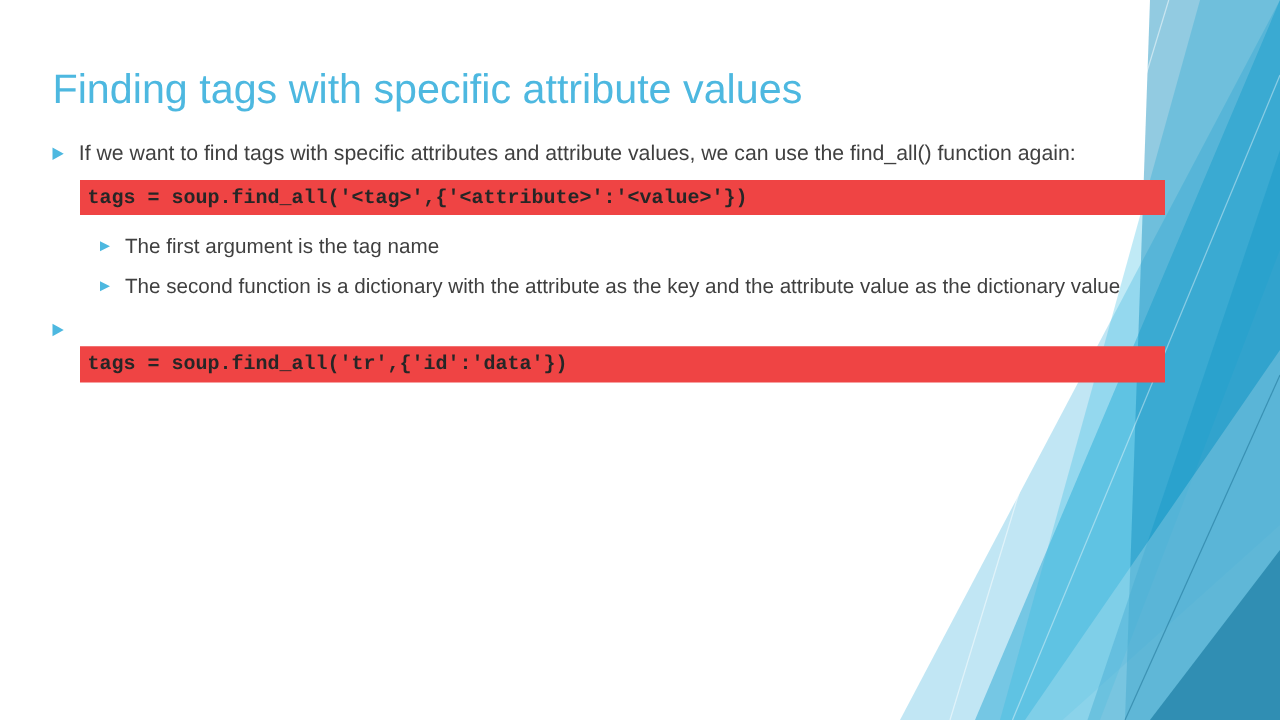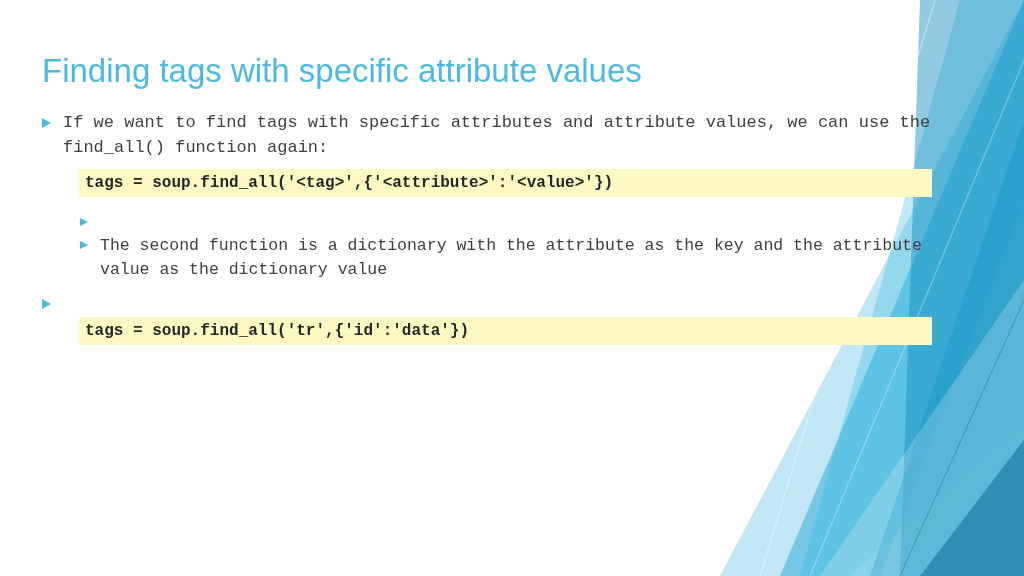--- a/index.html
+++ b/index.html
@@ -21,21 +21,21 @@
       z-index: 1;
       padding: 50px 92px 40px 42px;
     }
     .title {
       color: #4db8e0;
       font-size: 33px;
       font-weight: 400;
       line-height: 1.25;
       margin-bottom: 20px;
     }
-    ul { list-style: none; font-family: Liberation Mono, monospace; }
+    ul { list-style: none; }
     .bullet-l1 {
       display: flex;
       align-items: flex-start;
       margin-bottom: 8px;
       color: #404040;
       font-size: 17px;
       line-height: 1.45;
     }
     .bullet-l2 {
       display: flex;
@@ -56,27 +56,27 @@
       margin-top: 7px;
       margin-right: 12px;
     }
     .bullet-icon.small {
       border-left-width: 8px;
       border-top-width: 4px;
       border-bottom-width: 4px;
       margin-top: 7px;
     }
     .code-block {
-      background: #fef9c3;
+      background: #ef4444;
       font-family: "Courier New", Courier, monospace;
       font-weight: bold;
       font-size: 16px;
       color: #262626;
       padding: 3px 6px;
-      margin: 2px 0 14px 37px;
+      margin: 2px 0 14px 22px;
       line-height: 1.4;
     }
     .sub-list { margin-top: 8px; margin-bottom: 10px; }
   </style>
 </head>
 <body>
 
 <svg class="slide-bg" viewBox="0 0 1024 576" preserveAspectRatio="none">
   <polygon points="1024,0 1024,576 780,576" fill="#2aa8d4" opacity="0.55"></polygon>
   <polygon points="1024,0 1024,420 850,576 720,576" fill="#4db8e0" opacity="0.35"></polygon>
@@ -98,20 +98,21 @@
       <span class="bullet-icon"></span>
       <span>If we want to find tags with specific attributes and attribute values, we can use the find_all() function again:</span>
     </li>
   </ul>
 
   <div class="code-block">tags = soup.find_all('&lt;tag&gt;',{'&lt;attribute&gt;':'&lt;value&gt;'})</div>
 
   <ul class="sub-list">
     <li class="bullet-l2">
       <span class="bullet-icon small"></span>
+      <span>The first argument is the tag name</span>
     </li>
     <li class="bullet-l2">
       <span class="bullet-icon small"></span>
       <span>The second function is a dictionary with the attribute as the key and the attribute value as the dictionary value</span>
     </li>
   </ul>
 
   <ul>
     <li class="bullet-l1">
       <span class="bullet-icon"></span>

